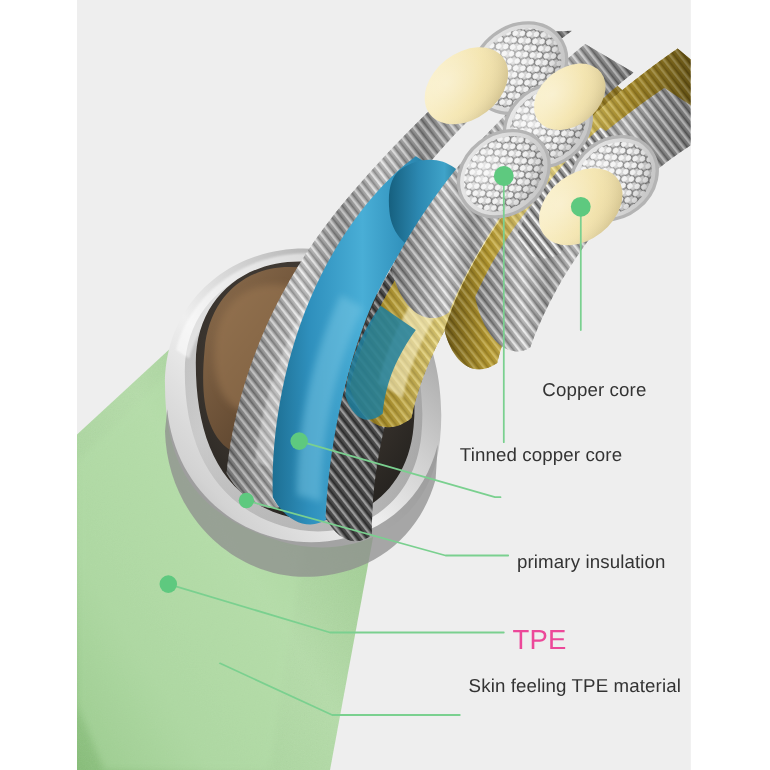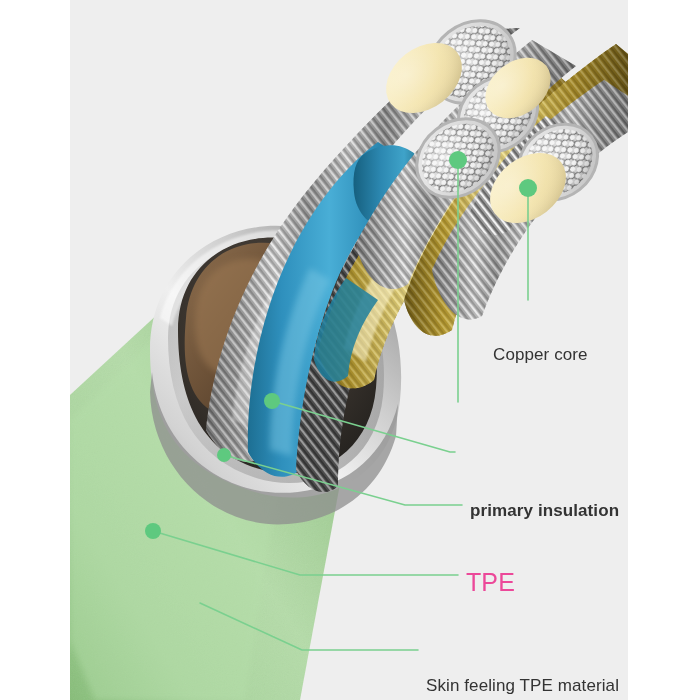--- a/index.html
+++ b/index.html
@@ -382,20 +382,21 @@
         <circle cx="272" cy="401" r="8"></circle>
         <circle cx="224" cy="455" r="7"></circle>
         <circle cx="153" cy="531" r="8"></circle>
       </g>
 
     </g>
   </svg>
 
   <div class="label" style="left:493px; top:303px;margin-top:42px;">Copper core</div>
 
-
-  <div class="label" style="left:470px; top:501px;font-weight:bold;">primary insulation</div>
+  <div class="label" style="left:418px; top:404px;">Tinned copper core</div>
+
+  <div class="label" style="left:470px; top:501px;">primary insulation</div>
 
   <div class="label big" style="left:466px; top:568px;">TPE</div>
 
-  <div class="label" style="left:426px; top:676px;">Skin feeling TPE material</div>
+  <div class="label" style="left:426px; top:614px;">Skin feeling TPE material</div>
 
 </div>
 
 </body></html>

